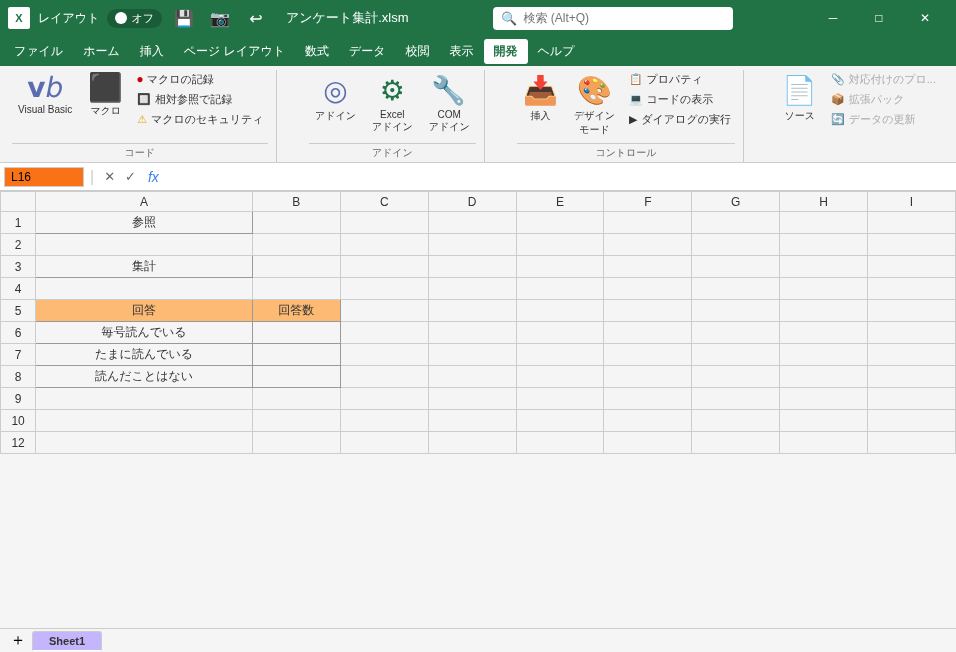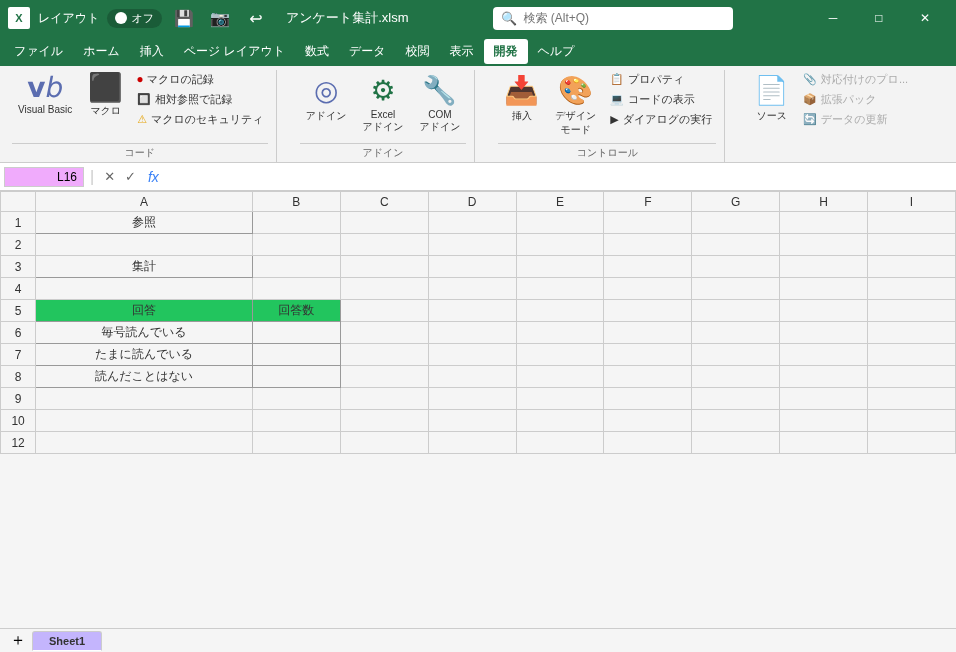--- a/index.html
+++ b/index.html
@@ -48,21 +48,21 @@
       padding: 4px 10px; cursor: pointer; font-size: 12px; border-radius: 3px;
     }
     .menu-item.active { background: white; color: #217346; font-weight: bold; }
 
     
     .ribbon {
       background: #f3f3f3; border-bottom: 1px solid #ccc;
       padding: 4px 8px 0 8px;
     }
     .ribbon-content {
-      display: flex; align-items: stretch; gap: 19px;
+      display: flex; align-items: stretch; gap: 19px; justify-content: space-between;
     }
     .ribbon-group {
       display: flex; flex-direction: column; align-items: flex-start;
       padding: 0 8px 0 4px; border-right: 1px solid #ccc; min-width: 0;
     }
     .ribbon-group:last-child { border-right: none; }
     .ribbon-group-items {
       display: flex; align-items: flex-start; gap: 4px; flex: 1;
     }
     .ribbon-group-label {
@@ -86,21 +86,21 @@
       display: flex; flex-direction: column; justify-content: space-between; gap: 1px;
     }
 
     
     .formula-bar {
       display: flex; align-items: center; background: white;
       border-bottom: 1px solid #ccc; height: 28px; padding: 0 4px; gap: 4px;
     }
     .cell-ref-box {
       width: 80px; border: 1px solid #ccc; padding: 2px 6px;
-      font-size: 12px; text-align: right; background: #f0abfc;
+      font-size: 12px; text-align: left; background: #f97316;
     }
     .formula-bar-sep { color: #ccc; font-size: 16px; margin: 0 2px; }
     .formula-bar-btns { display: flex; gap: 2px; color: #666; }
     .formula-bar-btn { cursor: pointer; padding: 2px 4px; font-size: 13px; }
     .formula-bar-fx { font-style: italic; font-size: 14px; color: #3b82f6; margin: 0 4px; }
     .formula-input { flex: 1; border: none; outline: none; font-size: 12px; font-family: inherit; }
     .sheet-table { border-collapse: collapse; width: 100%; table-layout: fixed; }
 
     .col-header-row { background: #f5f5f5; }
     .col-header {
@@ -111,21 +111,21 @@
     .row-header {
       background: #f5f5f5; border: 1px solid #ccc; text-align: center;
       font-size: 12px; color: #333; font-weight: normal; width: 30px;
       min-width: 30px;
     }
     .cell {
       border: 1px solid #ccc; height: 22px; padding: 0 4px;
       font-size: 12px; color: #333; vertical-align: middle; overflow: hidden;
       white-space: nowrap;
     }
-    .cell-header-blue { background: #22c55e; text-align: center; font-weight: normal; }
+    .cell-header-blue { background: #fdba74; text-align: center; font-weight: normal; }
     .cell-content { text-align: center; }
     .cell-bordered { border: 1px solid #999; }
 
     
     .sheet-tabs {
       display: flex; align-items: center; background: #f5f5f5;
       border-top: 1px solid #ccc; height: 24px; padding: 0 4px;
     }
     .sheet-tab {
       padding: 3px 16px; font-size: 11px; cursor: pointer;

